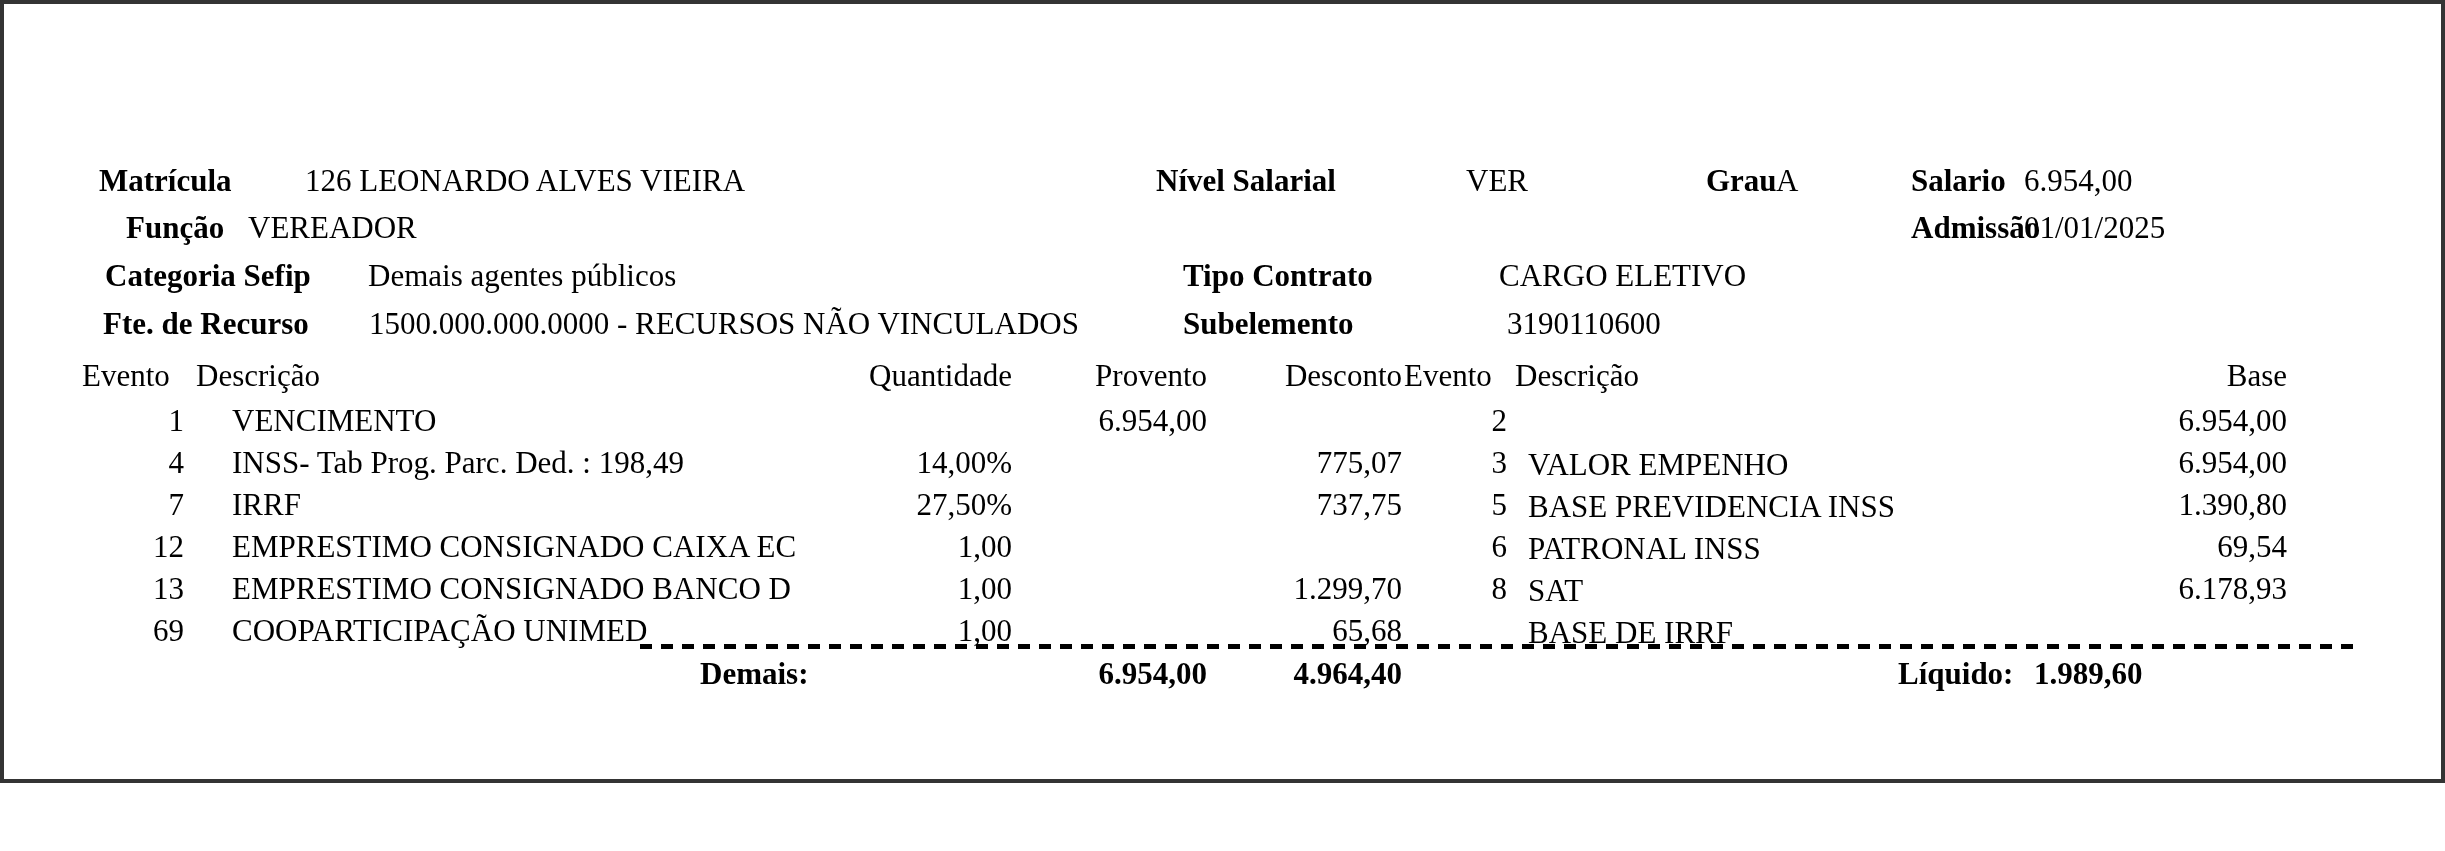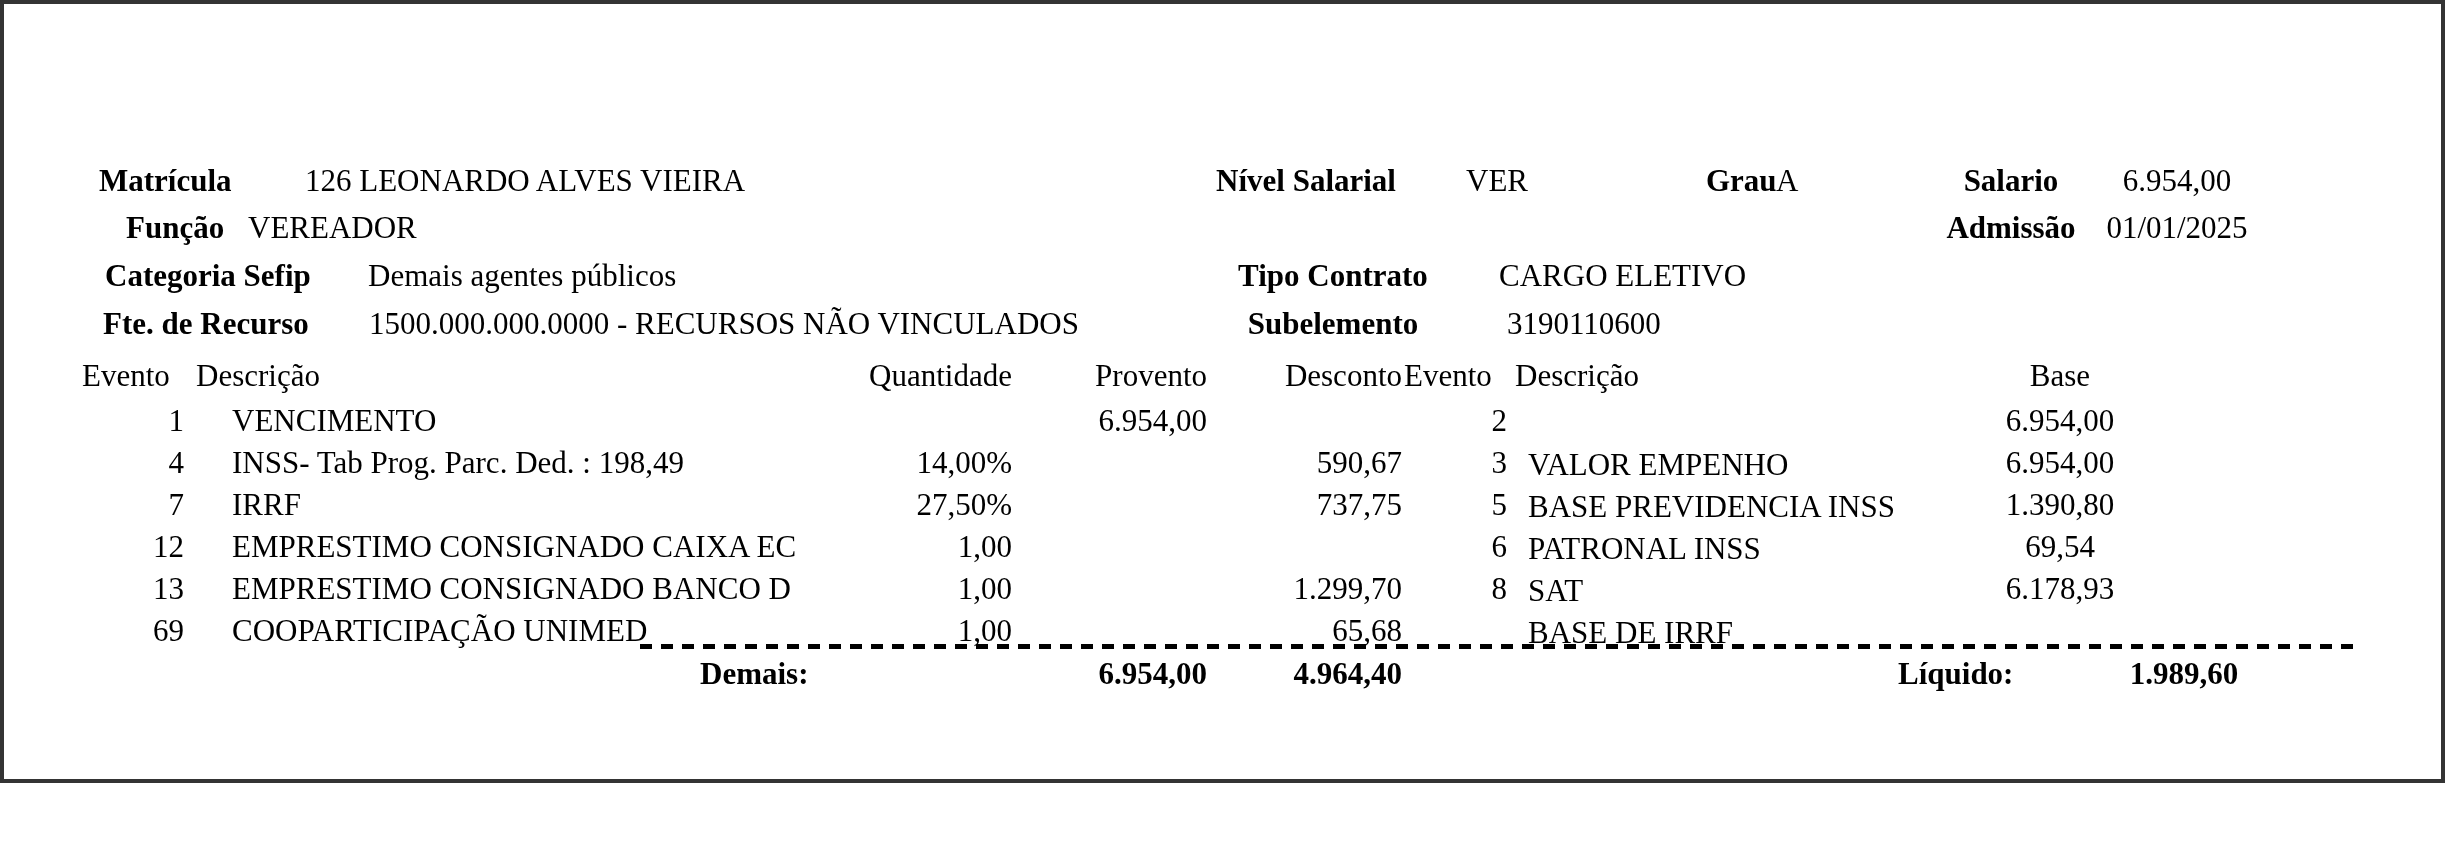--- a/index.html
+++ b/index.html
@@ -9,21 +9,21 @@
     background:#ffffff;
     box-sizing:border-box;
     border:4px solid #343434;
     font-family:Liberation Serif, serif;
     font-size:31px;
     color:#000;
     overflow:hidden;
   }
   .t{position:absolute;white-space:nowrap;line-height:38px;}
   .b{font-weight:700;}
-  .ra{text-align:center;}
+  .ra{text-align:left;}
 
   
   .hr1{top:158px}.hr2{top:205px}.hr3{top:253px}.hr4{top:301px}
   .lab-matricula{left:95px}
   .val-matricula{left:301px}
   .lab-funcao{left:122px}
   .val-funcao{left:244px}
   .lab-categoria{left:101px}
   .val-categoria{left:364px}
   .lab-fte{left:99px}
@@ -39,21 +39,21 @@
   .val-far-right{left:2020px;width:306px}
 
   
   .c-ev1{left:30px;width:150px;text-align:right;}
   .c-desc1{left:228px;}
   .c-qty{left:708px;width:300px;text-align:right;}
   .c-prov{left:903px;width:300px;text-align:right;}
   .c-desc{left:1098px;width:300px;text-align:right;}
   .c-ev2{left:1353px;width:150px;text-align:right;}
   .c-desc2{left:1524px;margin-top:44px;}
-  .c-base{left:1906px;width:300px;text-align:center;}
+  .c-base{left:1983px;width:300px;text-align:right;}
   .h-ev1{left:78px;}
   .h-desc1{left:192px;}
   .h-ev2{left:1400px;}
   .h-desc2{left:1511px;}
 
   .rowh{top:353px}
   .r0{top:398px}.r1{top:440px}.r2{top:482px}.r3{top:524px}.r4{top:566px}.r5{top:608px}
   .rt{top:651px}
   .lab-totais{left:696px}
   .lab-liquido{left:1894px}
@@ -105,21 +105,21 @@
 
   <span class="t r0 c-ev1">1</span>
   <span class="t r0 c-desc1">VENCIMENTO</span>
   <span class="t r0 c-prov">6.954,00</span>
   <span class="t r0 c-desc"></span>
 
   <span class="t r1 c-ev1">4</span>
   <span class="t r1 c-desc1">INSS- Tab Prog. Parc. Ded. : 198,49</span>
   <span class="t r1 c-qty">14,00%</span>
   <span class="t r1 c-prov"></span>
-  <span class="t r1 c-desc">590,67</span>
+  <span class="t r1 c-desc">775,07</span>
 
   <span class="t r2 c-ev1">7</span>
   <span class="t r2 c-desc1">IRRF</span>
   <span class="t r2 c-qty">27,50%</span>
   <span class="t r2 c-prov"></span>
   <span class="t r2 c-desc">737,75</span>
 
   <span class="t r3 c-ev1">12</span>
   <span class="t r3 c-desc1">EMPRESTIMO CONSIGNADO CAIXA EC</span>
   <span class="t r3 c-qty">1,00</span>

